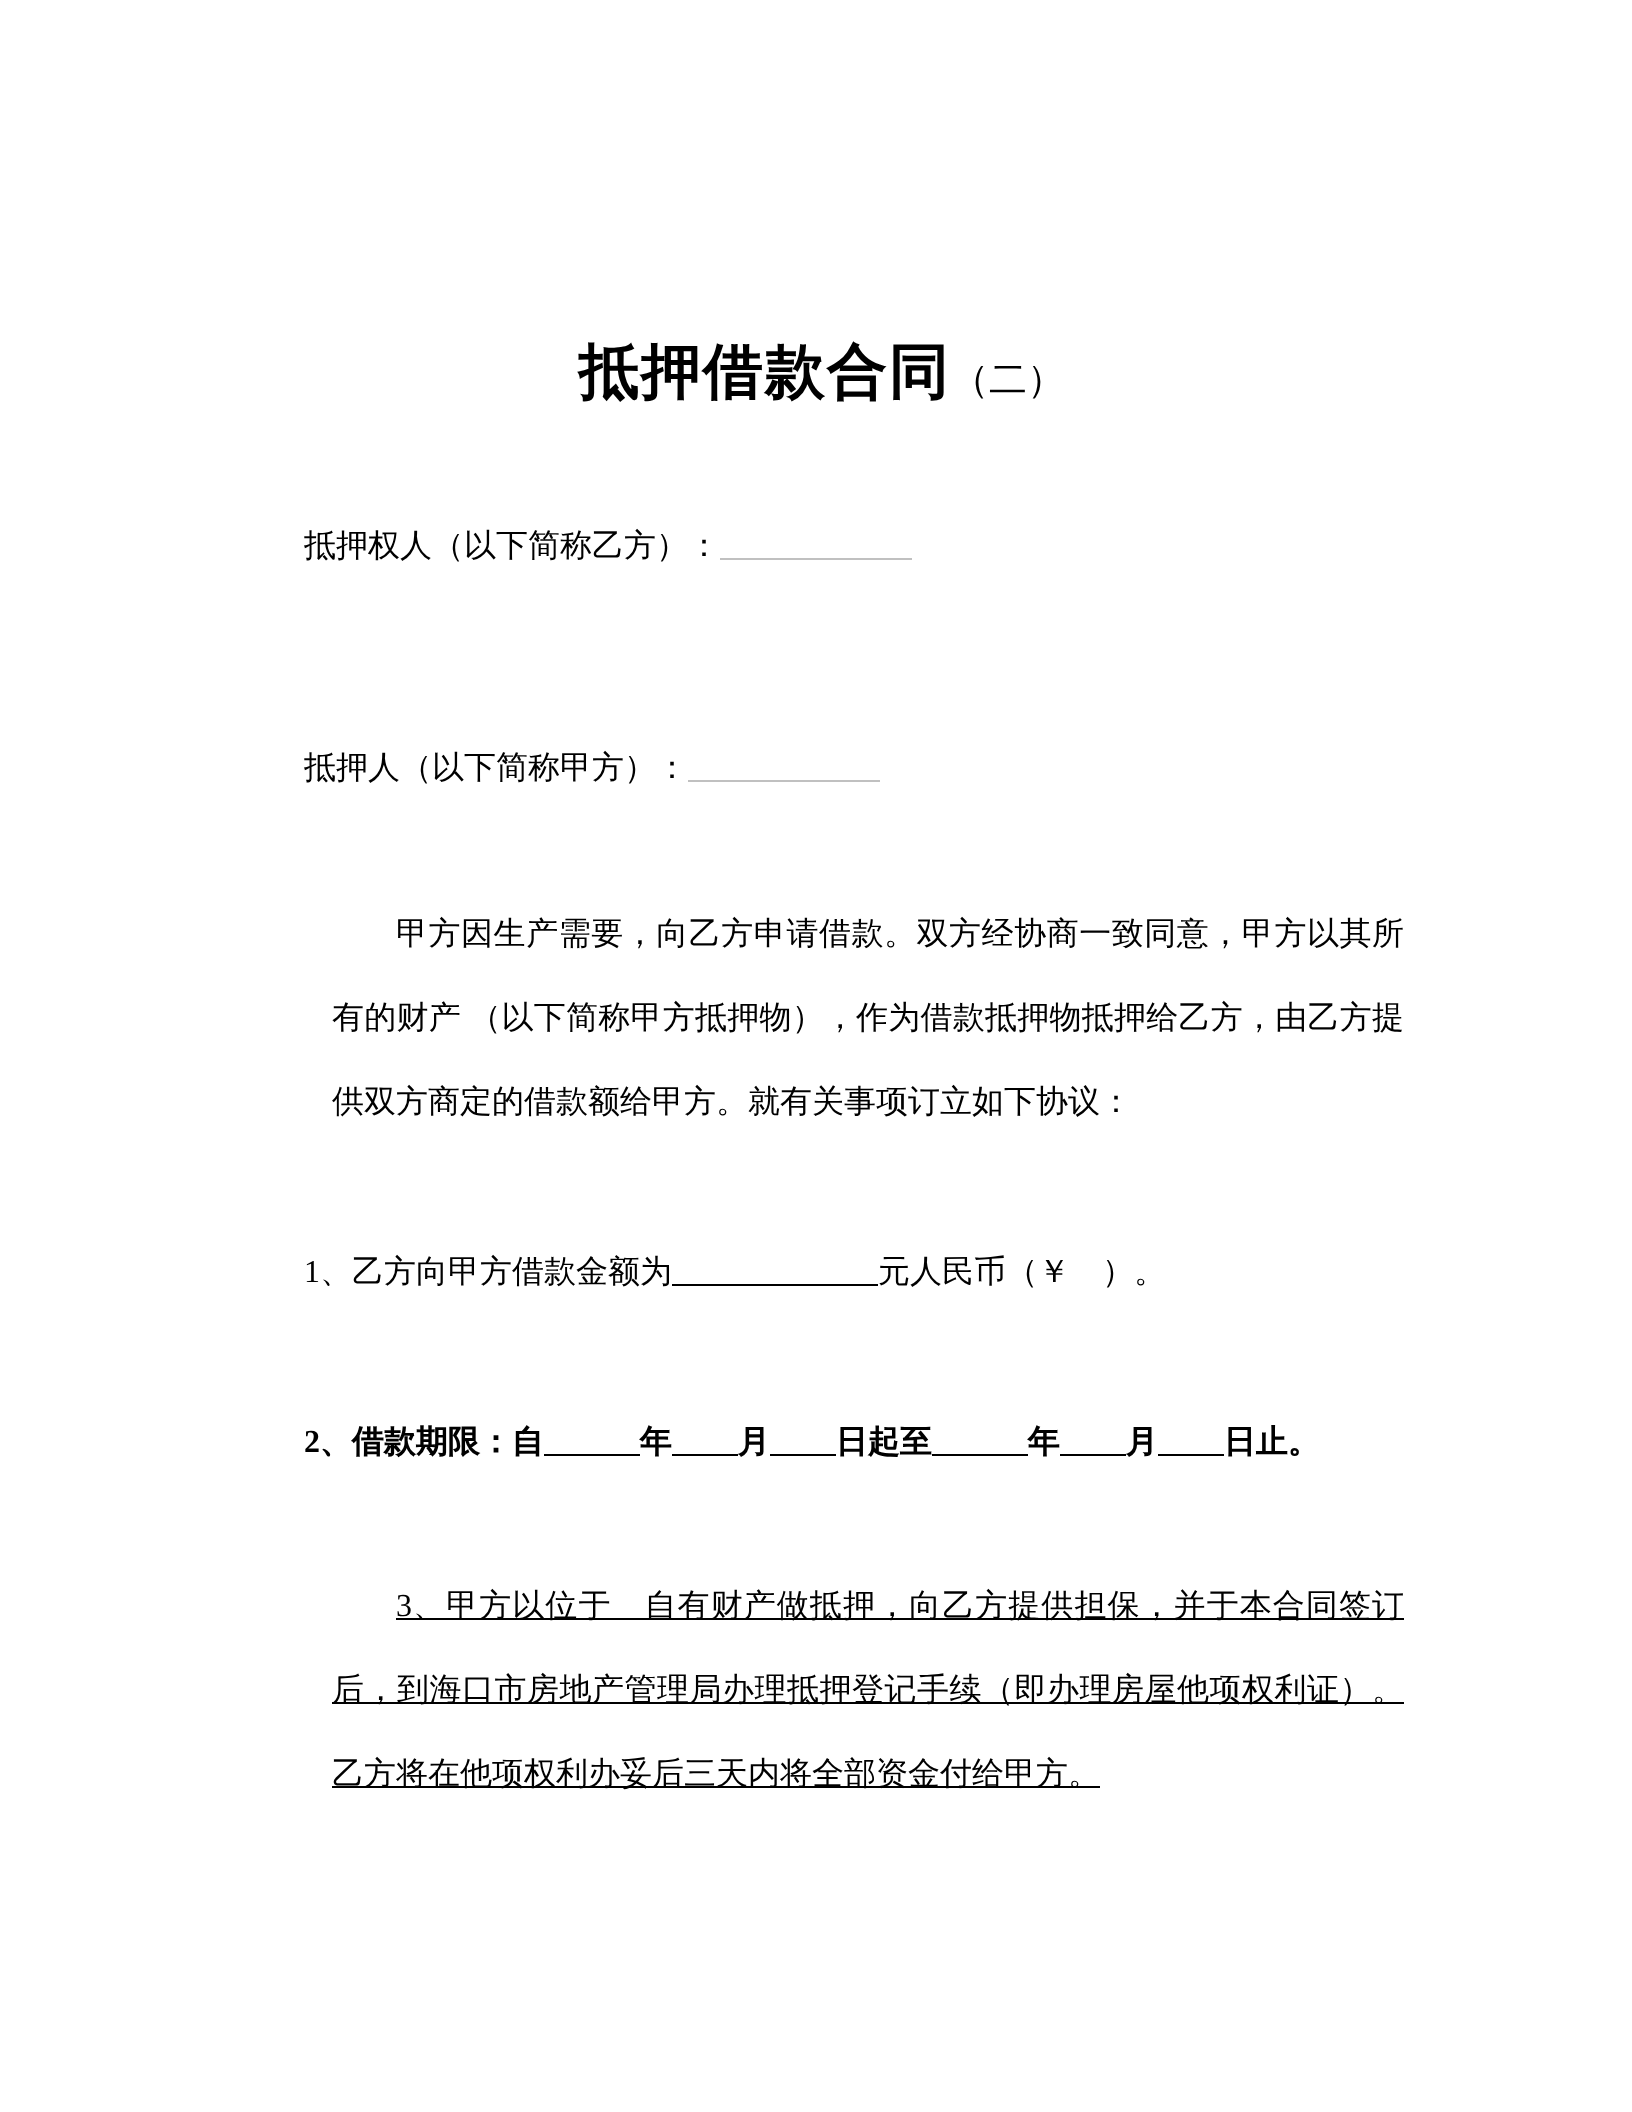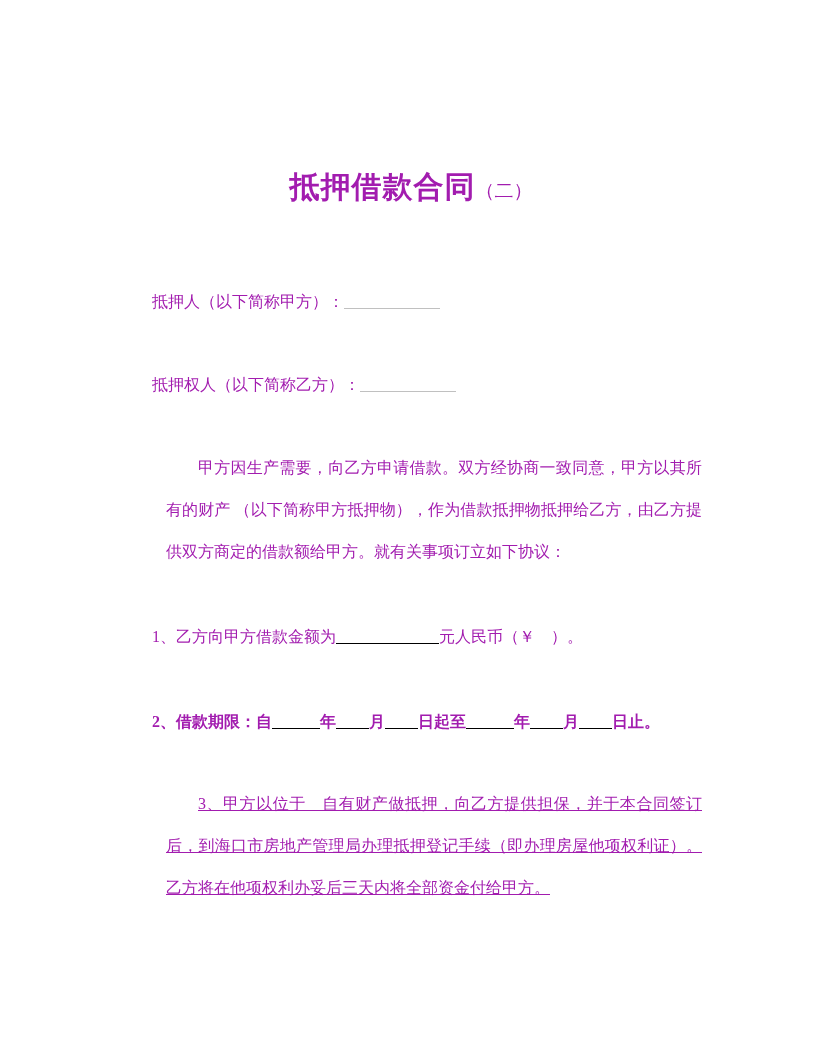--- a/index.html
+++ b/index.html
@@ -6,21 +6,21 @@
     margin: 0;
     padding: 0;
     background: #ffffff;
   }
   .page {
     position: relative;
     width: 816px;
     height: 1056px;
     margin: 0 auto;
     background: #ffffff;
-    color: #a21caf;
+    color: #000000;
     font-family: "Liberation Serif", serif;
     overflow: hidden;
   }
   .content {
     position: absolute;
     left: 120px;
     top: 0;
     width: 582px;
   }
   .title {
@@ -61,23 +61,23 @@
   .blank.gray { border-bottom-color: #c0c0c0; }
 </style>
 </head>
 <body>
 
 <div class="page">
   <div class="content">
 
     <h1 class="title"><span>抵押借款合同</span><span class="title-suffix">（二）</span></h1>
 
+    <p class="line party2"><span>抵押权人（以下简称乙方）：</span><span class="blank gray" style="width: 96px;"></span></p>
+
     <p class="line party1"><span>抵押人（以下简称甲方）：</span><span class="blank gray" style="width: 96px;"></span></p>
-
-    <p class="line party2"><span>抵押权人（以下简称乙方）：</span><span class="blank gray" style="width: 96px;"></span></p>
 
     <p class="line indent justify intro">甲方因生产需要，向乙方申请借款。双方经协商一致同意，甲方以其所有的财产 （以下简称甲方抵押物），作为借款抵押物抵押给乙方，由乙方提供双方商定的借款额给甲方。就有关事项订立如下协议：</p>
 
     <p class="line indent clause1"><span>1、乙方向甲方借款金额为</span><span class="blank" style="width: 103px;"></span><span>元人民币（￥　）。</span></p>
 
     <p class="line indent clause2"><span>2、借款期限：自</span><span class="blank" style="width: 48px;"></span><span>年</span><span class="blank" style="width: 33px;"></span><span>月</span><span class="blank" style="width: 33px;"></span><span>日起至</span><span class="blank" style="width: 48px;"></span><span>年</span><span class="blank" style="width: 33px;"></span><span>月</span><span class="blank" style="width: 33px;"></span><span>日止。</span></p>
 
     <p class="line indent justify clause3">3、甲方以位于　自有财产做抵押，向乙方提供担保，并于本合同签订后，到海口市房地产管理局办理抵押登记手续（即办理房屋他项权利证）。乙方将在他项权利办妥后三天内将全部资金付给甲方。</p>
 
   </div>

